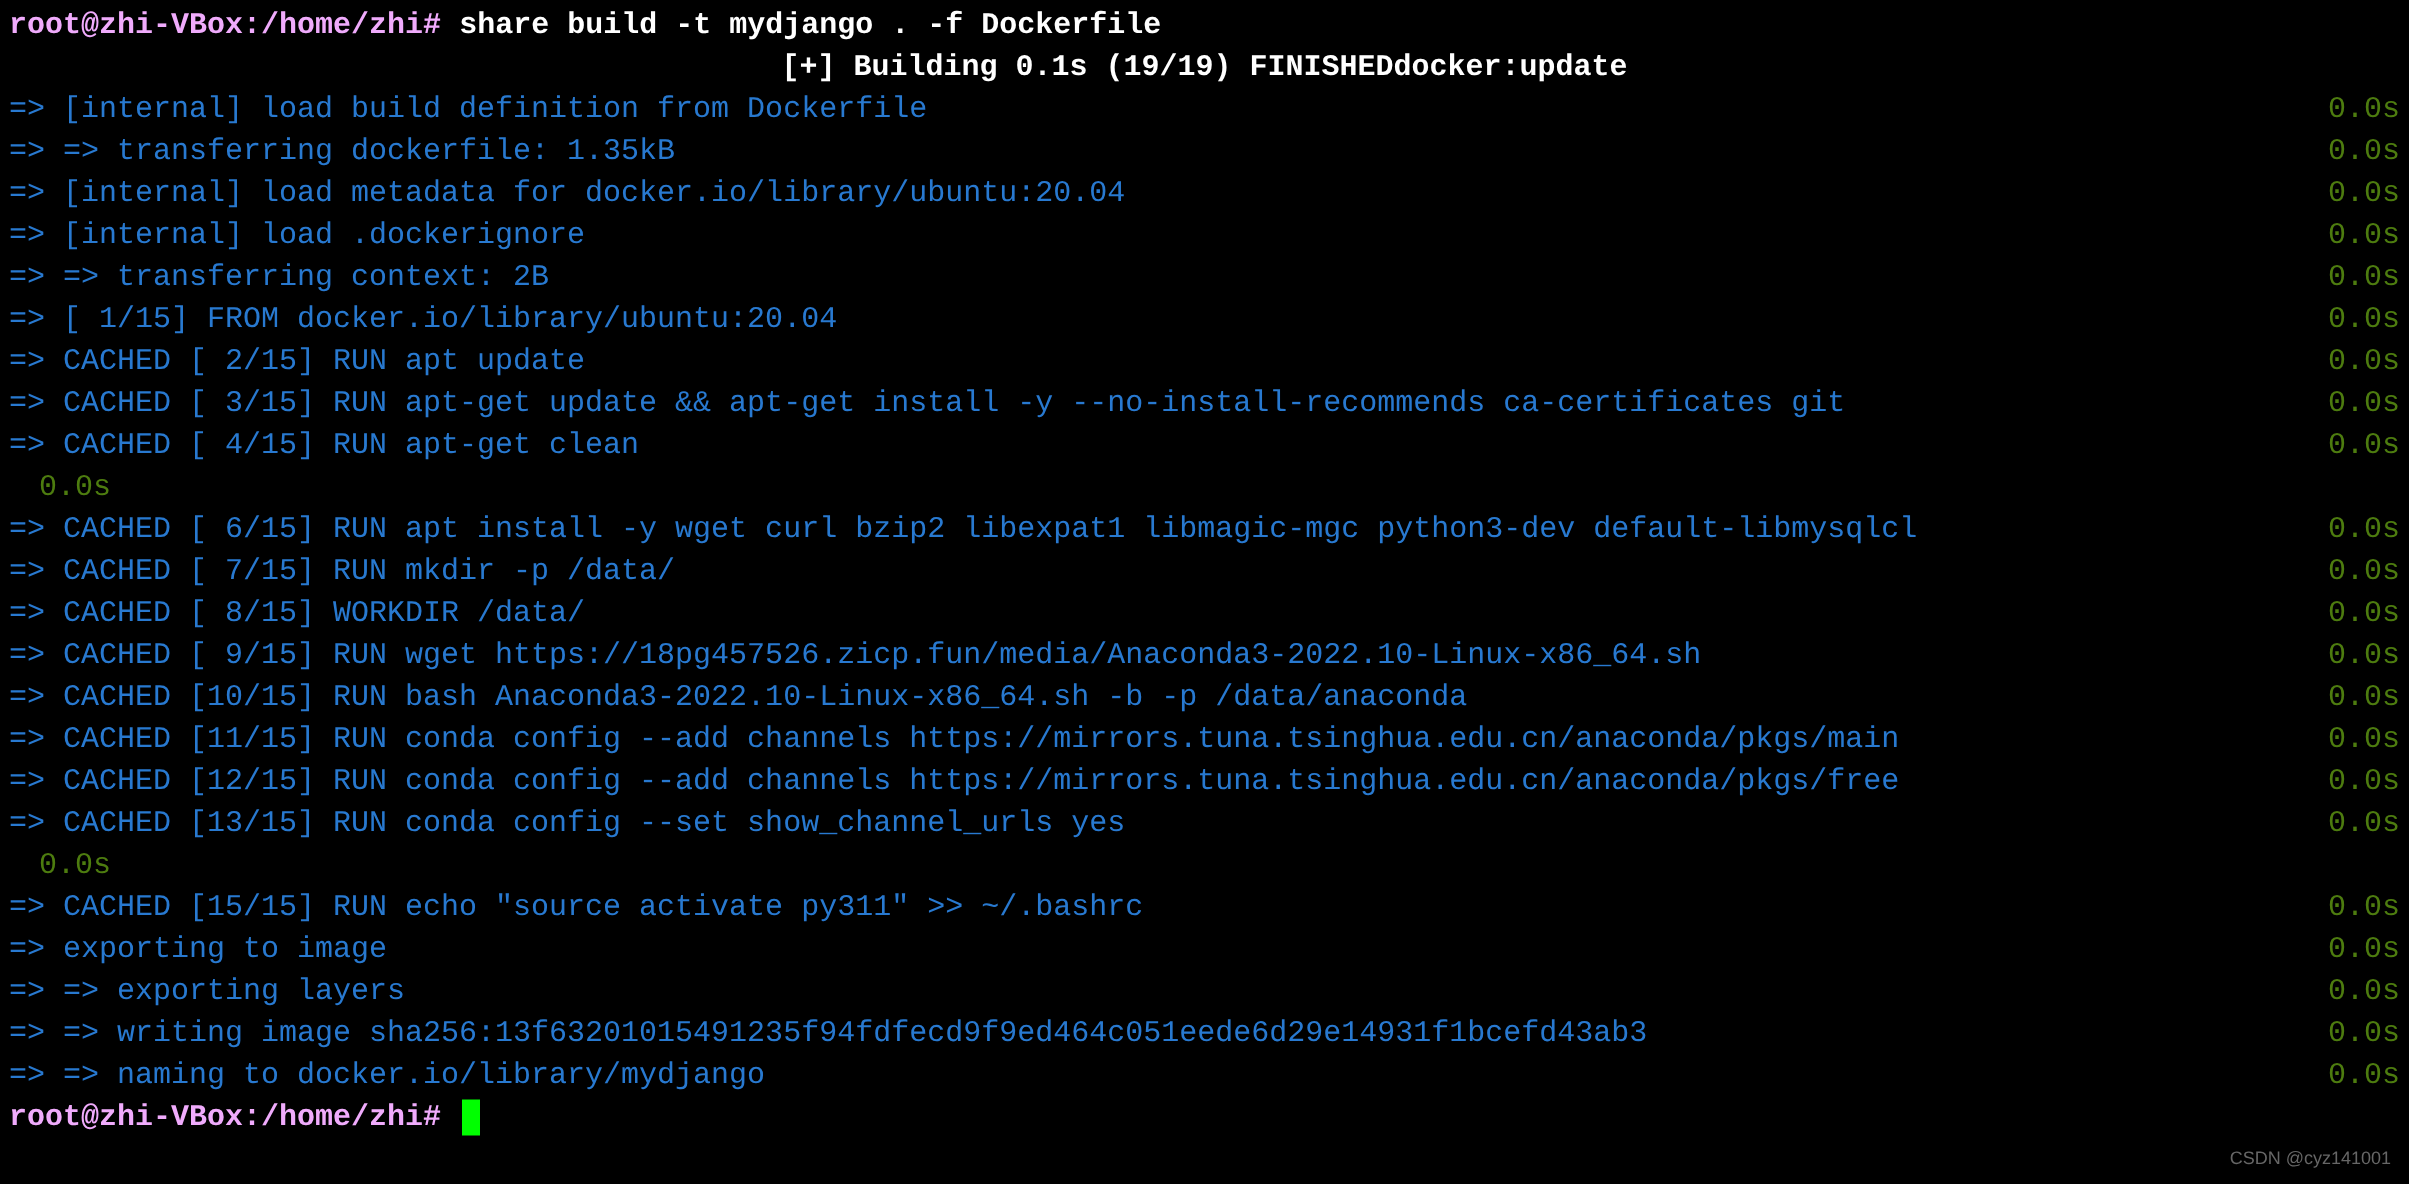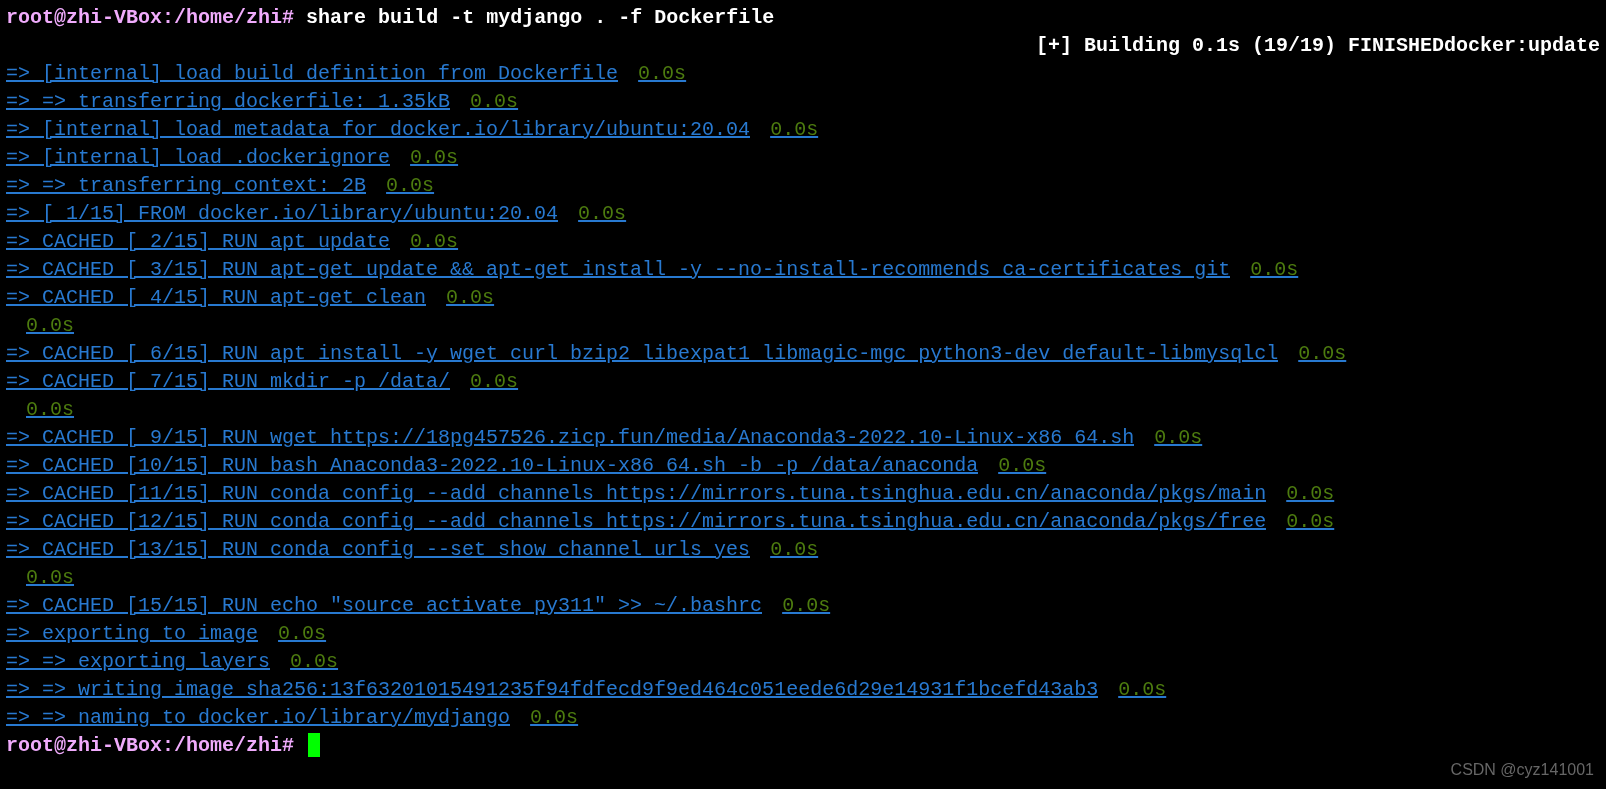--- a/index.html
+++ b/index.html
@@ -22,28 +22,28 @@
     .prompt {
       color: #f0abfc;
       font-weight: bold;
     }
     .command {
       color: #ffffff;
       font-weight: bold;
     }
     .status-line {
       display: flex;
-      justify-content: flex-end;
+      justify-content: center;
       color: #ffffff;
       font-weight: bold;
     }
     .build-line {
       display: flex;
+      justify-content: space-between;
       color: #2879d0;
-      text-decoration: underline;
     }
     .duration {
       color: #4d7c0f;
       white-space: nowrap;
       padding-left: 20px;
     }
     .line-text {
       white-space: nowrap;
       overflow: hidden;
       text-overflow: clip;
@@ -54,21 +54,21 @@
       height: 24px;
       background-color: #00ff00;
       vertical-align: text-bottom;
       margin-left: 2px;
     }
     .watermark {
       position: absolute;
       bottom: 8px;
       right: 12px;
       color: #666666;
-      font-size: 16px;
+      font-size: 12px;
       font-family: sans-serif;
     }
   </style>
 </head>
 <body>
 
 <div>
   <div>
     <span class="prompt">root@zhi-VBox</span><span class="prompt">:</span><span class="prompt">/home/zhi</span><span class="prompt">#</span>
     <span class="command">share build -t mydjango . -f Dockerfile</span>
@@ -121,20 +121,21 @@
       </div>
       <div class="build-line">
         <span class="line-text"> =&gt; CACHED [ 6/15] RUN apt install -y wget curl bzip2 libexpat1 libmagic-mgc python3-dev default-libmysqlcl</span>
         <span class="duration">0.0s</span>
       </div>
       <div class="build-line">
         <span class="line-text"> =&gt; CACHED [ 7/15] RUN mkdir -p /data/</span>
         <span class="duration">0.0s</span>
       </div>
       <div class="build-line">
+        <span class="line-text"> =&gt; CACHED [ 8/15] WORKDIR /data/</span>
         <span class="duration">0.0s</span>
       </div>
       <div class="build-line">
         <span class="line-text"> =&gt; CACHED [ 9/15] RUN wget https://18pg457526.zicp.fun/media/Anaconda3-2022.10-Linux-x86_64.sh</span>
         <span class="duration">0.0s</span>
       </div>
       <div class="build-line">
         <span class="line-text"> =&gt; CACHED [10/15] RUN bash Anaconda3-2022.10-Linux-x86_64.sh -b -p /data/anaconda</span>
         <span class="duration">0.0s</span>
       </div>

